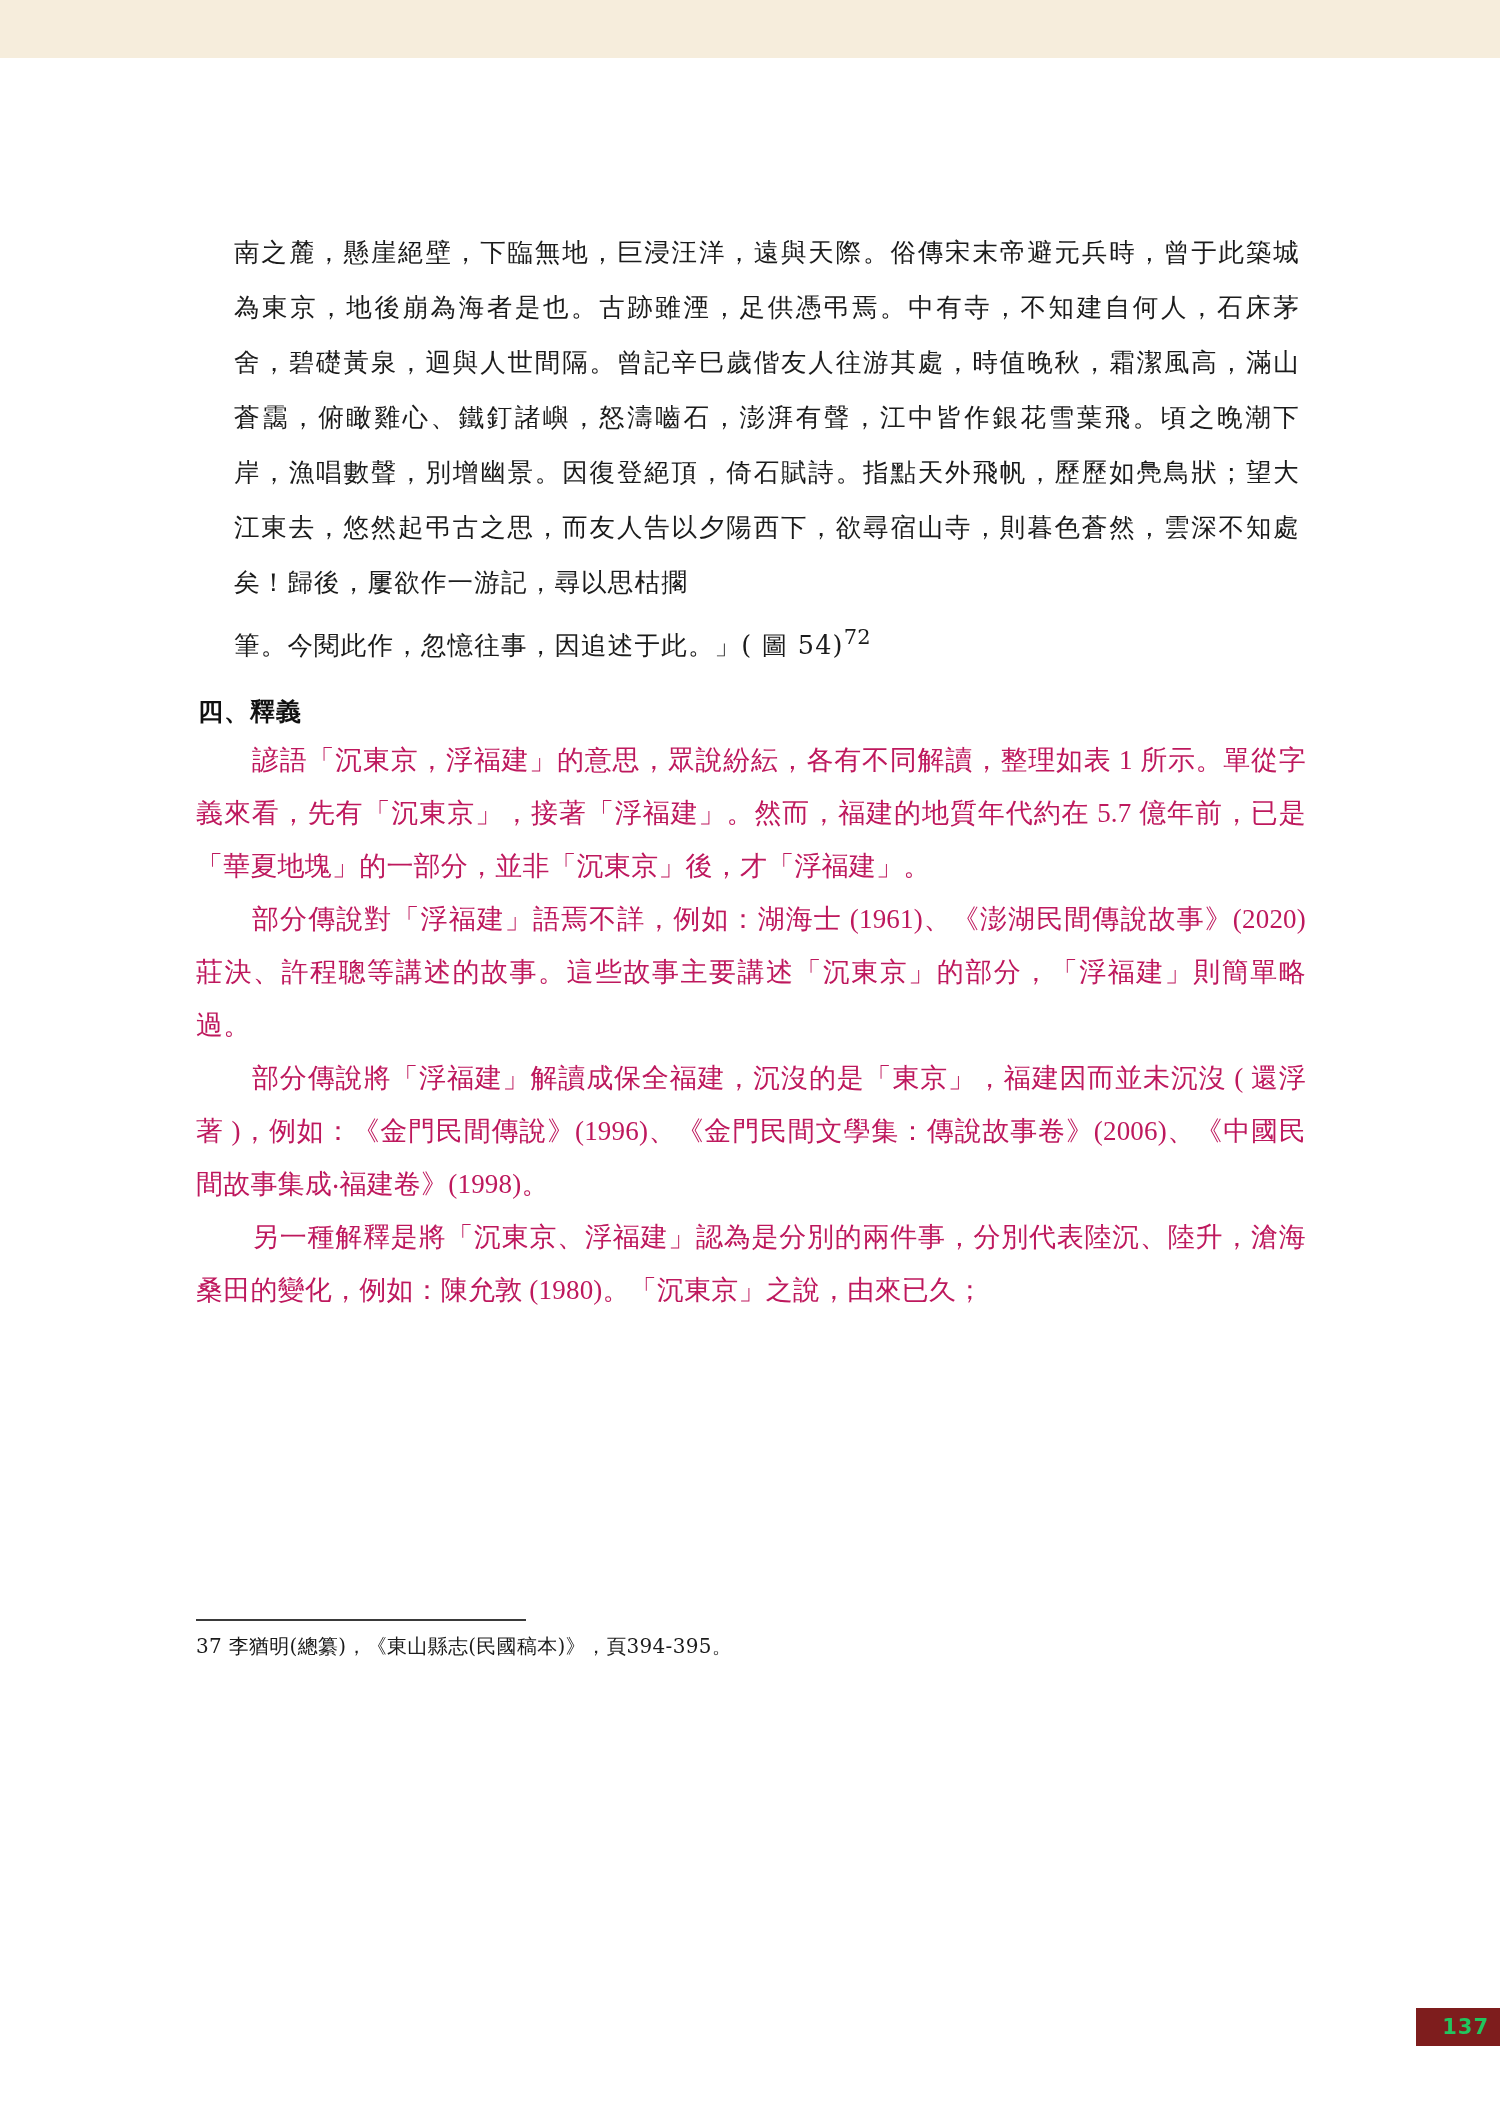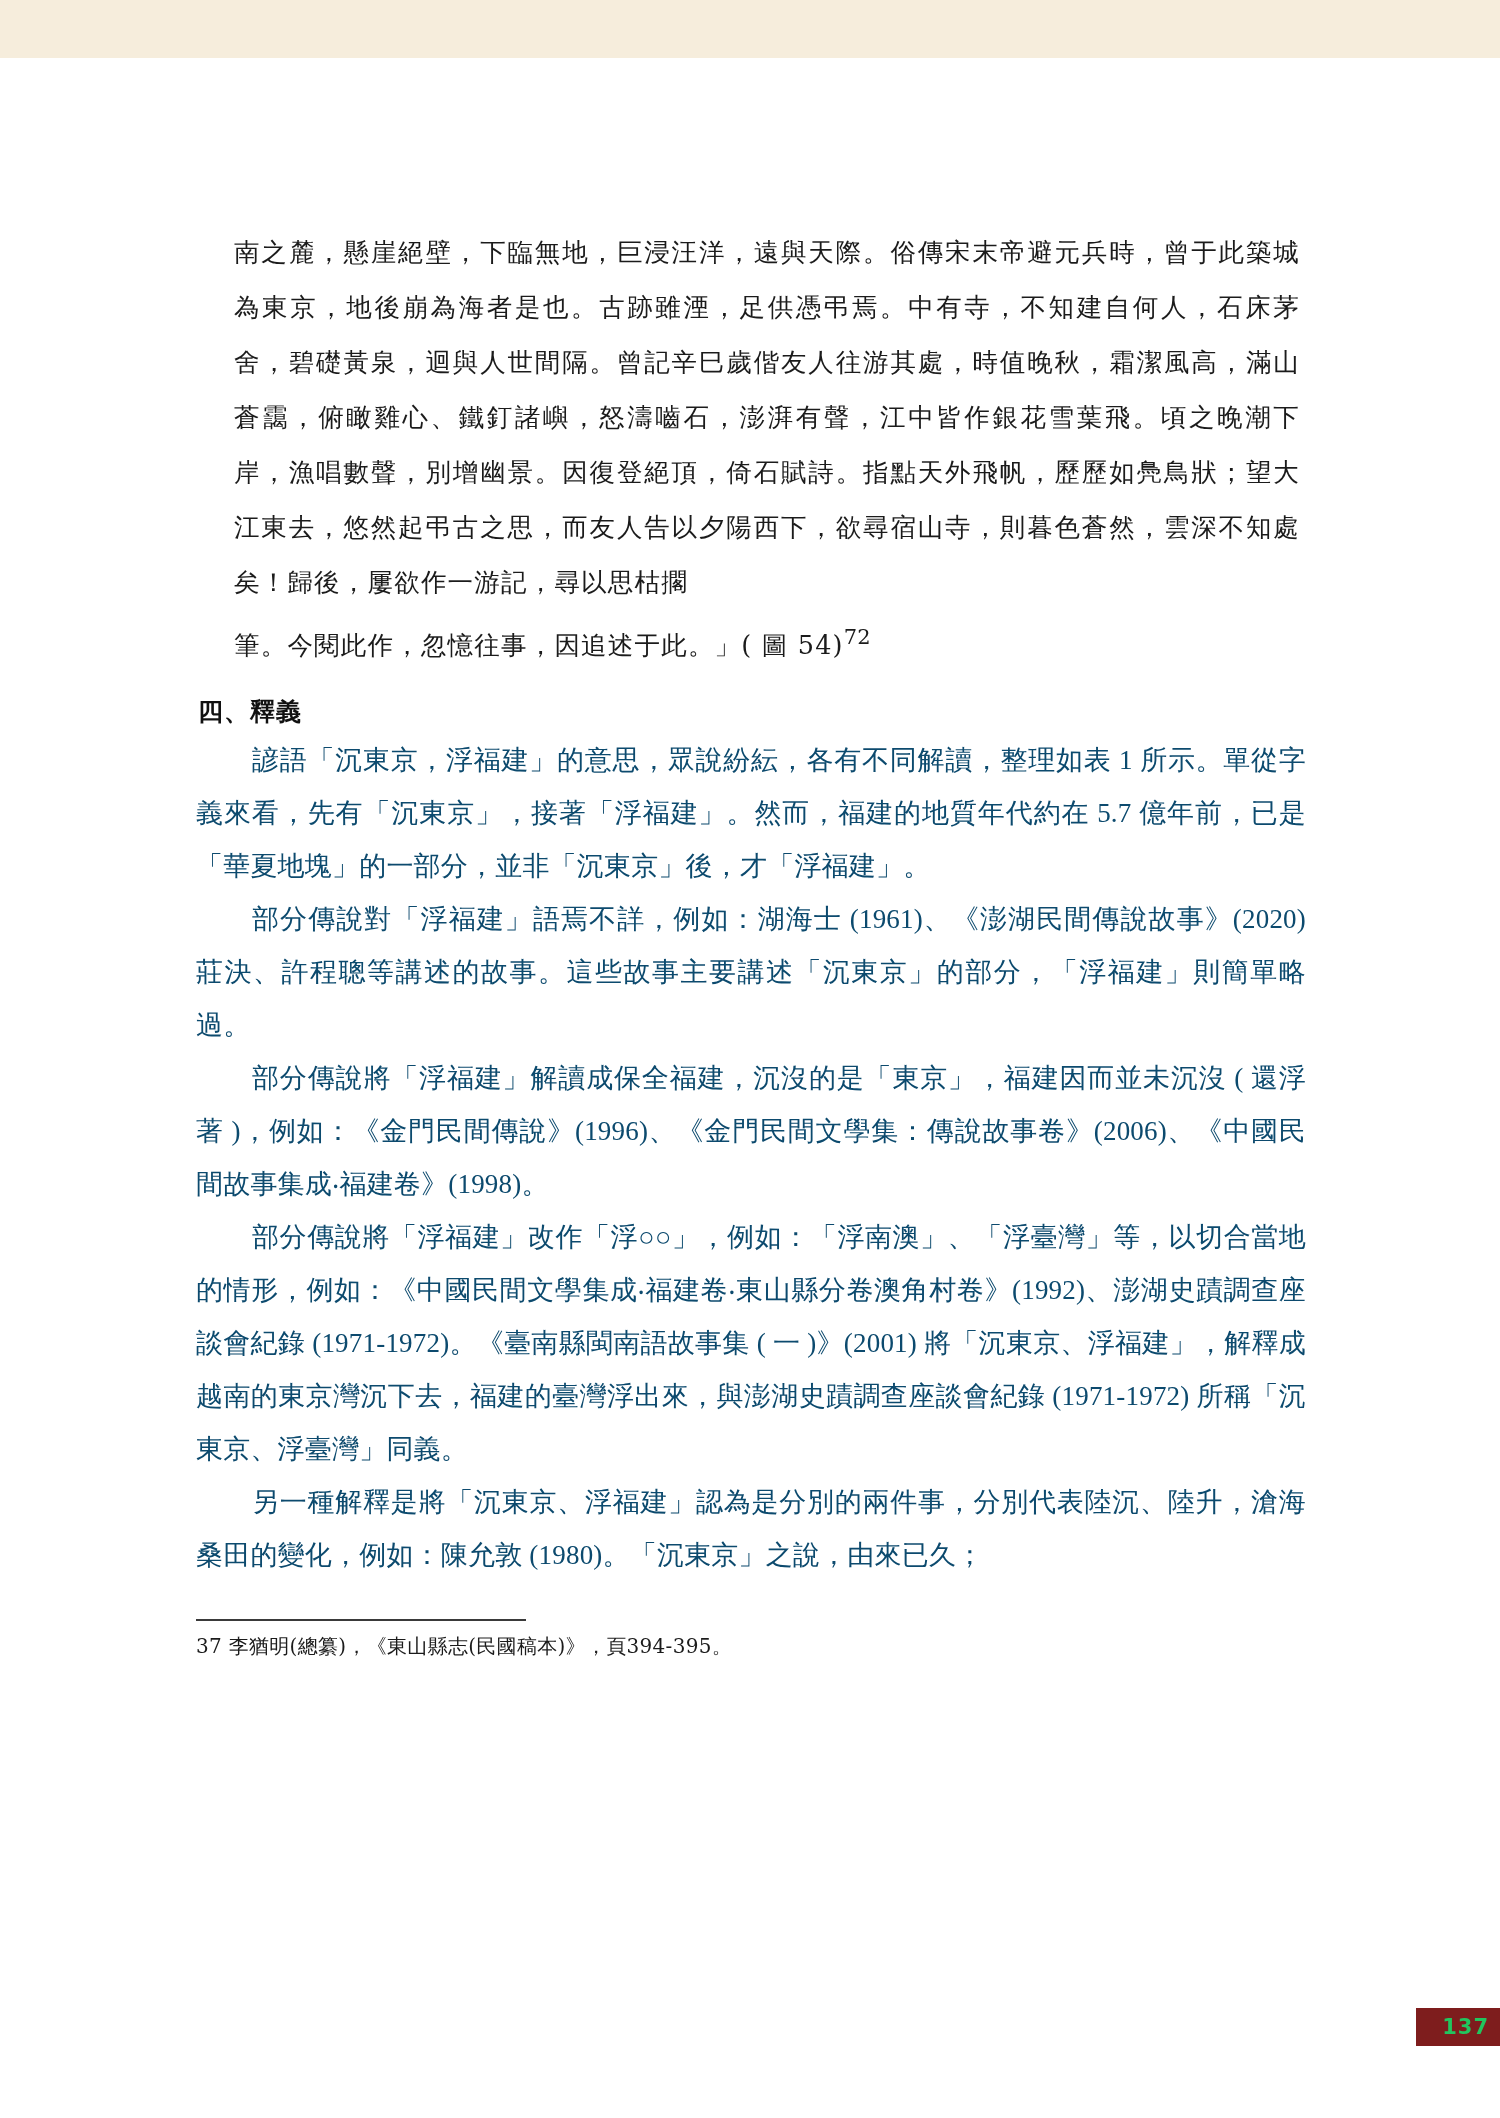--- a/index.html
+++ b/index.html
@@ -67,21 +67,21 @@
     color: #111111;
     margin-top: 22px;
     margin-bottom: 6px;
     letter-spacing: 1px;
     padding-left: 2px;
   }
 
   .body-p {
     font-size: 27px;
     line-height: 53px;
-    color: #0c4a6e;
+    color: #be185d;
     text-align: justify;
     text-justify: inter-character;
     text-indent: 56px;
     margin: 0;
     letter-spacing: 0.2px;
   }
 
   .footnote-rule {
     position: absolute;
     left: 196px;
@@ -127,21 +127,20 @@
     <div class="quote-block">
       <span>南之麓，懸崖絕壁，下臨無地，巨浸汪洋，遠與天際。俗傳宋末帝避元兵時，曾于此築城為東京，地後崩為海者是也。古跡雖湮，足供憑弔焉。中有寺，不知建自何人，石床茅舍，碧礎黃泉，迴與人世間隔。曾記辛巳歲偕友人往游其處，時值晚秋，霜潔風高，滿山蒼靄，俯瞰雞心、鐵釘諸嶼，怒濤嚙石，澎湃有聲，江中皆作銀花雪葉飛。頃之晚潮下岸，漁唱數聲，別增幽景。因復登絕頂，倚石賦詩。指點天外飛帆，歷歷如鳧鳥狀；望大江東去，悠然起弔古之思，而友人告以夕陽西下，欲尋宿山寺，則暮色蒼然，雲深不知處矣！歸後，屢欲作一游記，尋以思枯擱</span>
       <span class="lastline"><span>筆。今閱此作，忽憶往事，因追述于此。」( 圖 54)</span><sup class="fn">72</sup></span>
     </div>
 
     <div class="section-heading">四、釋義</div>
 
     <p class="body-p">諺語「沉東京，浮福建」的意思，眾說紛紜，各有不同解讀，整理如表 1 所示。單從字義來看，先有「沉東京」，接著「浮福建」。然而，福建的地質年代約在 5.7 億年前，已是「華夏地塊」的一部分，並非「沉東京」後，才「浮福建」。</p>
     <p class="body-p">部分傳說對「浮福建」語焉不詳，例如：湖海士 (1961)、《澎湖民間傳說故事》(2020) 莊決、許程聰等講述的故事。這些故事主要講述「沉東京」的部分，「浮福建」則簡單略過。</p>
     <p class="body-p">部分傳說將「浮福建」解讀成保全福建，沉沒的是「東京」，福建因而並未沉沒 ( 還浮著 )，例如：《金門民間傳說》(1996)、《金門民間文學集：傳說故事卷》(2006)、《中國民間故事集成‧福建卷》(1998)。</p>
-    <p class="body-p">部分傳說將「浮福建」改作「浮○○」，例如：「浮南澳」、「浮臺灣」等，以切合當地的情形，例如：《中國民間文學集成‧福建卷‧東山縣分卷澳角村卷》(1992)、澎湖史蹟調查座談會紀錄 (1971-1972)。《臺南縣閩南語故事集 ( 一 )》(2001) 將「沉東京、浮福建」，解釋成越南的東京灣沉下去，福建的臺灣浮出來，與澎湖史蹟調查座談會紀錄 (1971-1972) 所稱「沉東京、浮臺灣」同義。</p>
     <p class="body-p">另一種解釋是將「沉東京、浮福建」認為是分別的兩件事，分別代表陸沉、陸升，滄海桑田的變化，例如：陳允敦 (1980)。「沉東京」之說，由來已久；</p>
 
   </div>
 
   <div class="footnote-rule"></div>
   <div class="footnote">37 李猶明(總纂)，《東山縣志(民國稿本)》，頁394-395。</div>
 
   <div class="page-number-box">137</div>
 
 </div>

